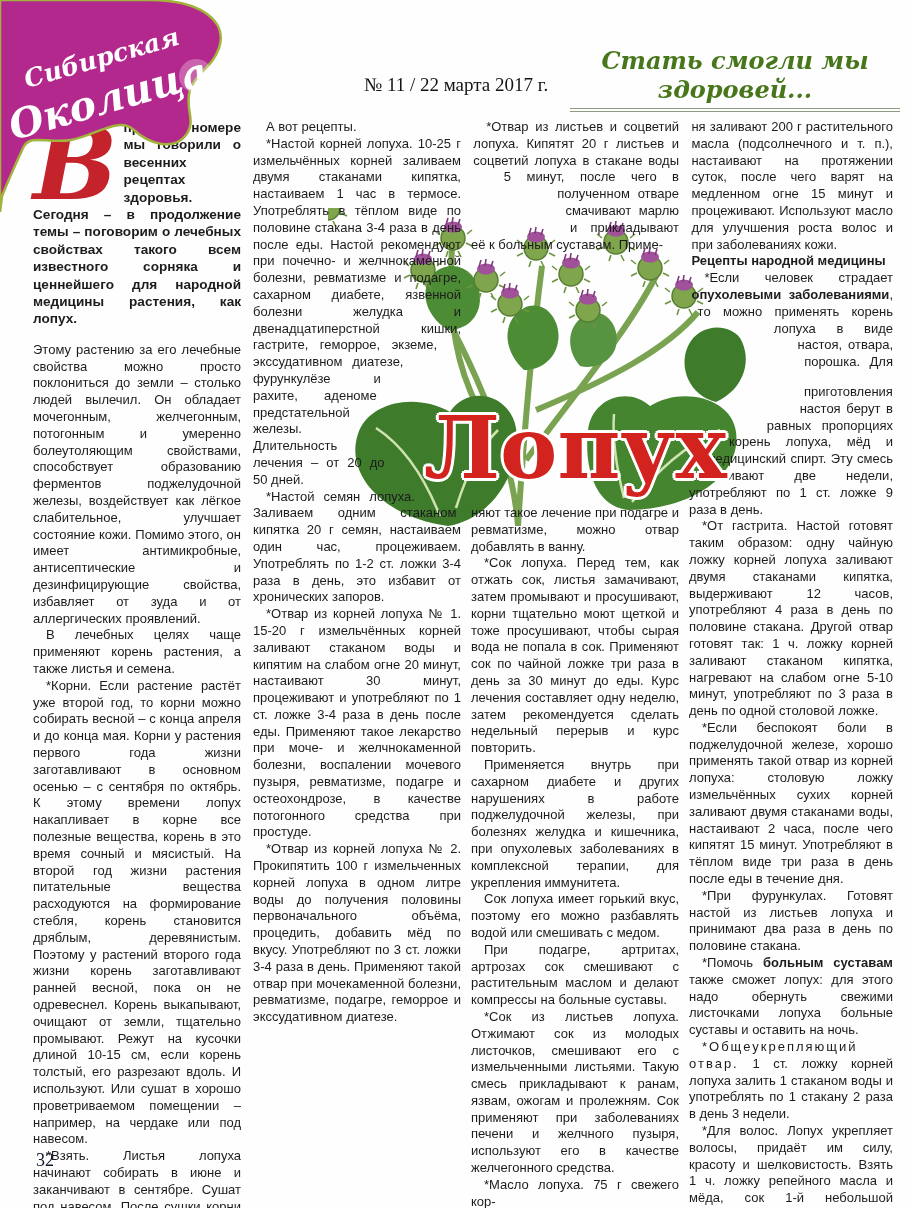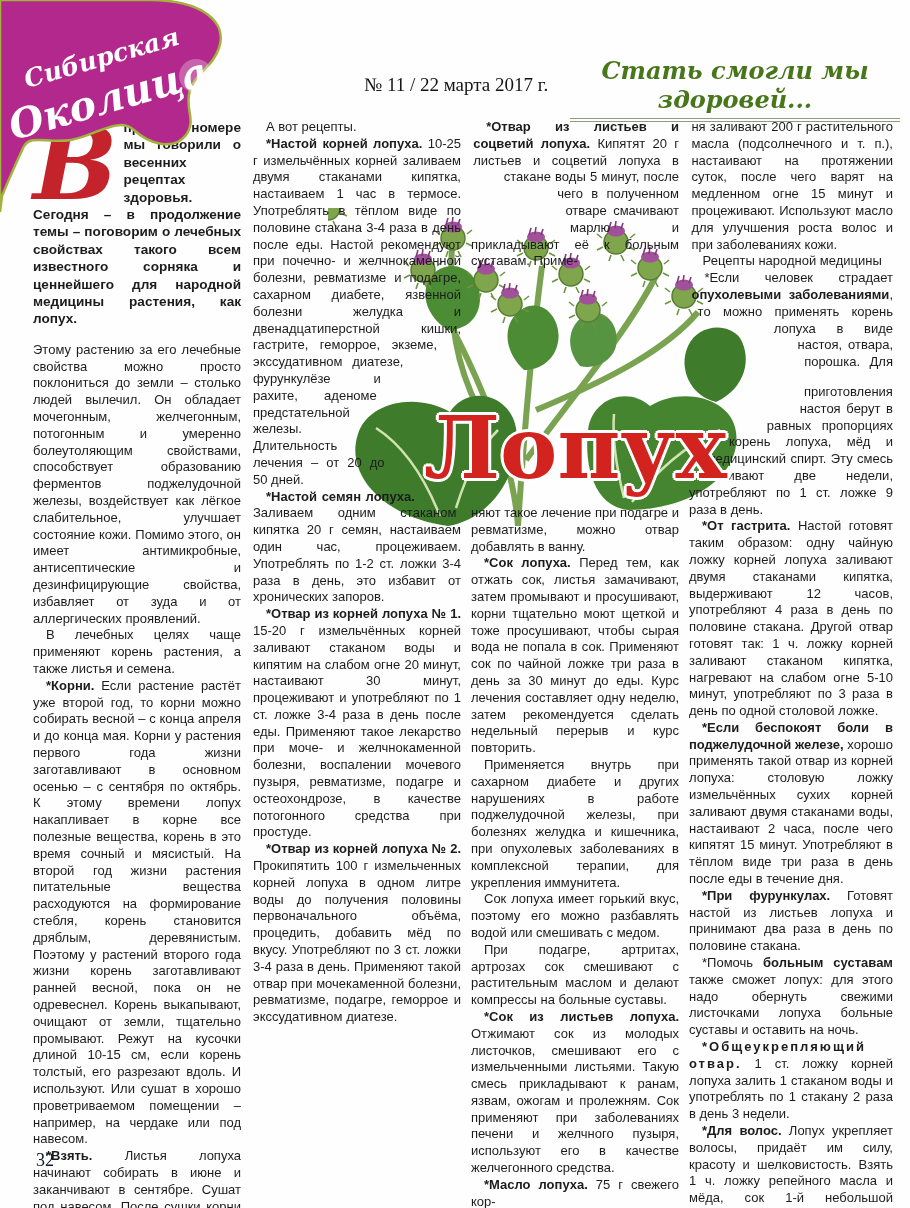--- a/index.html
+++ b/index.html
@@ -2,39 +2,39 @@
 <html lang="ru"><head>
 <meta charset="utf-8">
 <style>
   html,body{margin:0;padding:0;background:#d9d9d9;}
   .page{position:relative;width:910px;height:1208px;margin:0 auto;background:#fefefe;overflow:hidden;
         font-family:"Liberation Sans",sans-serif;color:#1c1c1c;}
   
   .logo-svg{position:absolute;left:0;top:0;z-index:5;}
   .issue{position:absolute;left:364px;top:74px;font-family:"Liberation Serif",serif;
          font-size:19px;color:#141414;white-space:nowrap;}
-  .slogan{position:absolute;left:570px;top:56px;width:330px;text-align:center;
+  .slogan{position:absolute;left:570px;top:46px;width:330px;text-align:center;
           font-family:"DejaVu Serif",serif;font-style:italic;font-weight:bold;
           font-size:24px;color:#47761b;padding-bottom:4px;border-bottom:1px solid #8d9b80;}
   .slogan::after{content:"";position:absolute;left:0;right:0;bottom:-4px;border-bottom:1px solid #8d9b80;}
   
   .col{position:absolute;width:208px;text-align:justify;font-size:13px;line-height:16.8px;z-index:3;}
   .col p{margin:0;text-indent:13px;}
   .col p.ni{text-indent:0;}
-  .col b.ph{font-weight:bold;}
+  .col b.ph{font-weight:normal;}
   #col1{left:33px;top:119px;}
   #col2{left:253px;top:119px;}
   #col3a{left:471px;top:119px;}
   #col3b{left:471px;top:505px;}
   #col4{left:689px;top:119px;width:204px;}
   .gap-top{margin-top:14px !important;}
   .intro{font-weight:bold;font-size:13.6px;line-height:17.4px;text-indent:0 !important;}
   .dropcap{float:left;font-family:"DejaVu Serif",serif;font-style:italic;font-weight:bold;
            font-size:100px;line-height:82px;color:#c4232b;margin:4px 6px 0 0;}
-  .center-head{text-align:center;text-indent:0 !important;font-weight:normal;}
+  .center-head{text-indent:0 !important;font-weight:bold;}
   .sp-letter{letter-spacing:2px;}
   
   .bite-r{float:right;width:92px;height:388px;
      shape-outside:polygon(100% 0,100% 58%,60% 62%,14% 68%,4% 78%,22% 90%,54% 96%,100% 100%);}
   .bite-l3{float:left;width:110px;height:112px;
      shape-outside:polygon(0 0,2% 0,2% 58%,58% 62%,80% 76%,90% 100%,0 100%);}
   .bite-l4{float:left;width:122px;height:352px;
      shape-outside:polygon(0 0,2% 0,2% 57%,60% 60%,88% 66%,96% 73%,90% 81%,35% 89%,12% 95%,2% 100%,0 100%);}
   
   .photo{position:absolute;left:328px;top:208px;z-index:1;}

